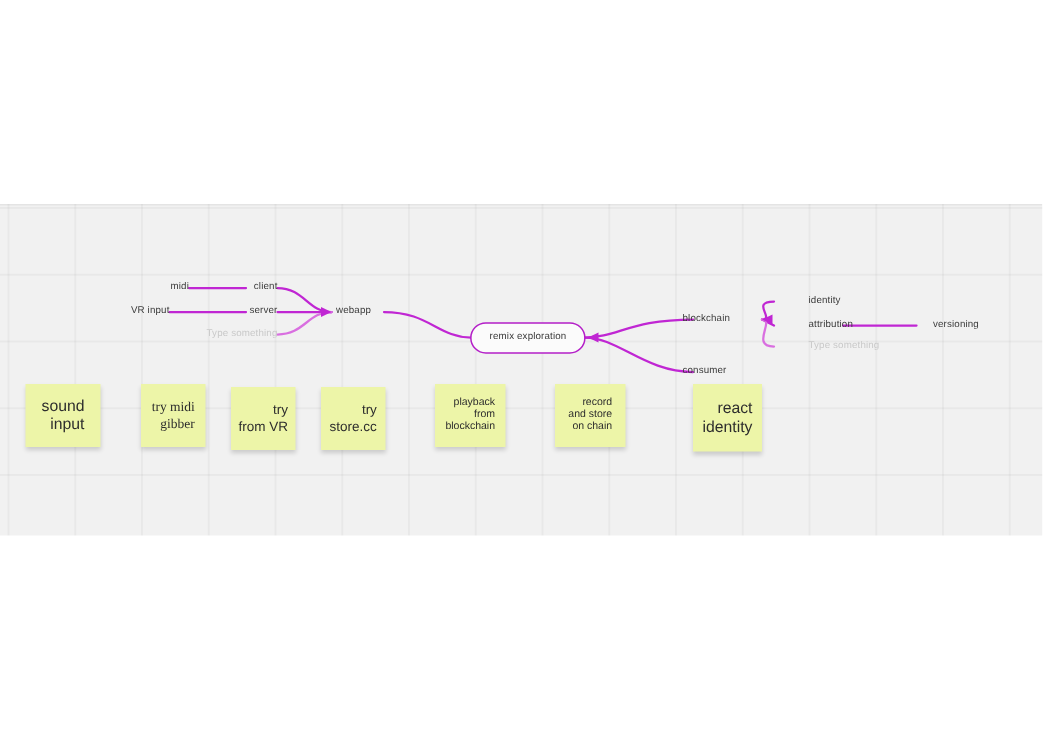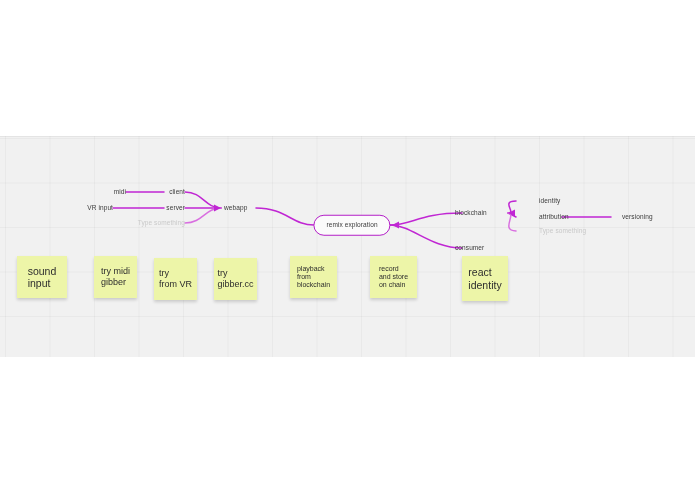--- a/index.html
+++ b/index.html
@@ -83,21 +83,21 @@
   }
 
   
   .sticky {
     position: absolute;
     background: #edf5a8;
     box-shadow: 0 2px 3px rgba(0,0,0,0.16);
     display: flex;
     align-items: center;
     justify-content: center;
-    text-align: left;
+    text-align: right;
     color: #2d2d2d;
     font-family: "Liberation Sans", sans-serif;
     line-height: 1.18;
     padding: 2px;
     box-sizing: border-box;
     overflow: hidden;
   }
   .sticky.lg { font-size: 10.5px; }
   .sticky.md { font-size: 9px; }
   .sticky.sm { font-size: 7px; }
@@ -165,36 +165,36 @@
 
     <div class="mm-node right" style="left:622px; top:81px;">versioning</div>
 
     <div id="stickies">
         <div class="sticky lg" style="left: 17px; top: 120px; width: 50px; height: 42px;">
           <div>
             <span>sound</span>
             <span>input</span>
           </div>
         </div>
-        <div class="sticky md" style="left: 94px; top: 120px; width: 43px; height: 42px;">
+        <div class="sticky md" style="left: 94px; top: 120px; width: 43px; height: 42px; font-family: Liberation Serif, serif;">
           <div>
             <span>try midi</span>
             <span>gibber</span>
           </div>
         </div>
         <div class="sticky md" style="left: 154px; top: 122px; width: 43px; height: 42px;">
           <div>
             <span>try</span>
             <span>from VR</span>
           </div>
         </div>
         <div class="sticky md" style="left: 214px; top: 122px; width: 43px; height: 42px;">
           <div>
             <span>try</span>
-            <span>gibber.cc</span>
+            <span>store.cc</span>
           </div>
         </div>
         <div class="sticky sm" style="left: 290px; top: 120px; width: 47px; height: 42px;">
           <div>
             <span>playback</span>
             <span>from</span>
             <span>blockchain</span>
           </div>
         </div>
         <div class="sticky sm" style="left: 370px; top: 120px; width: 47px; height: 42px;">

